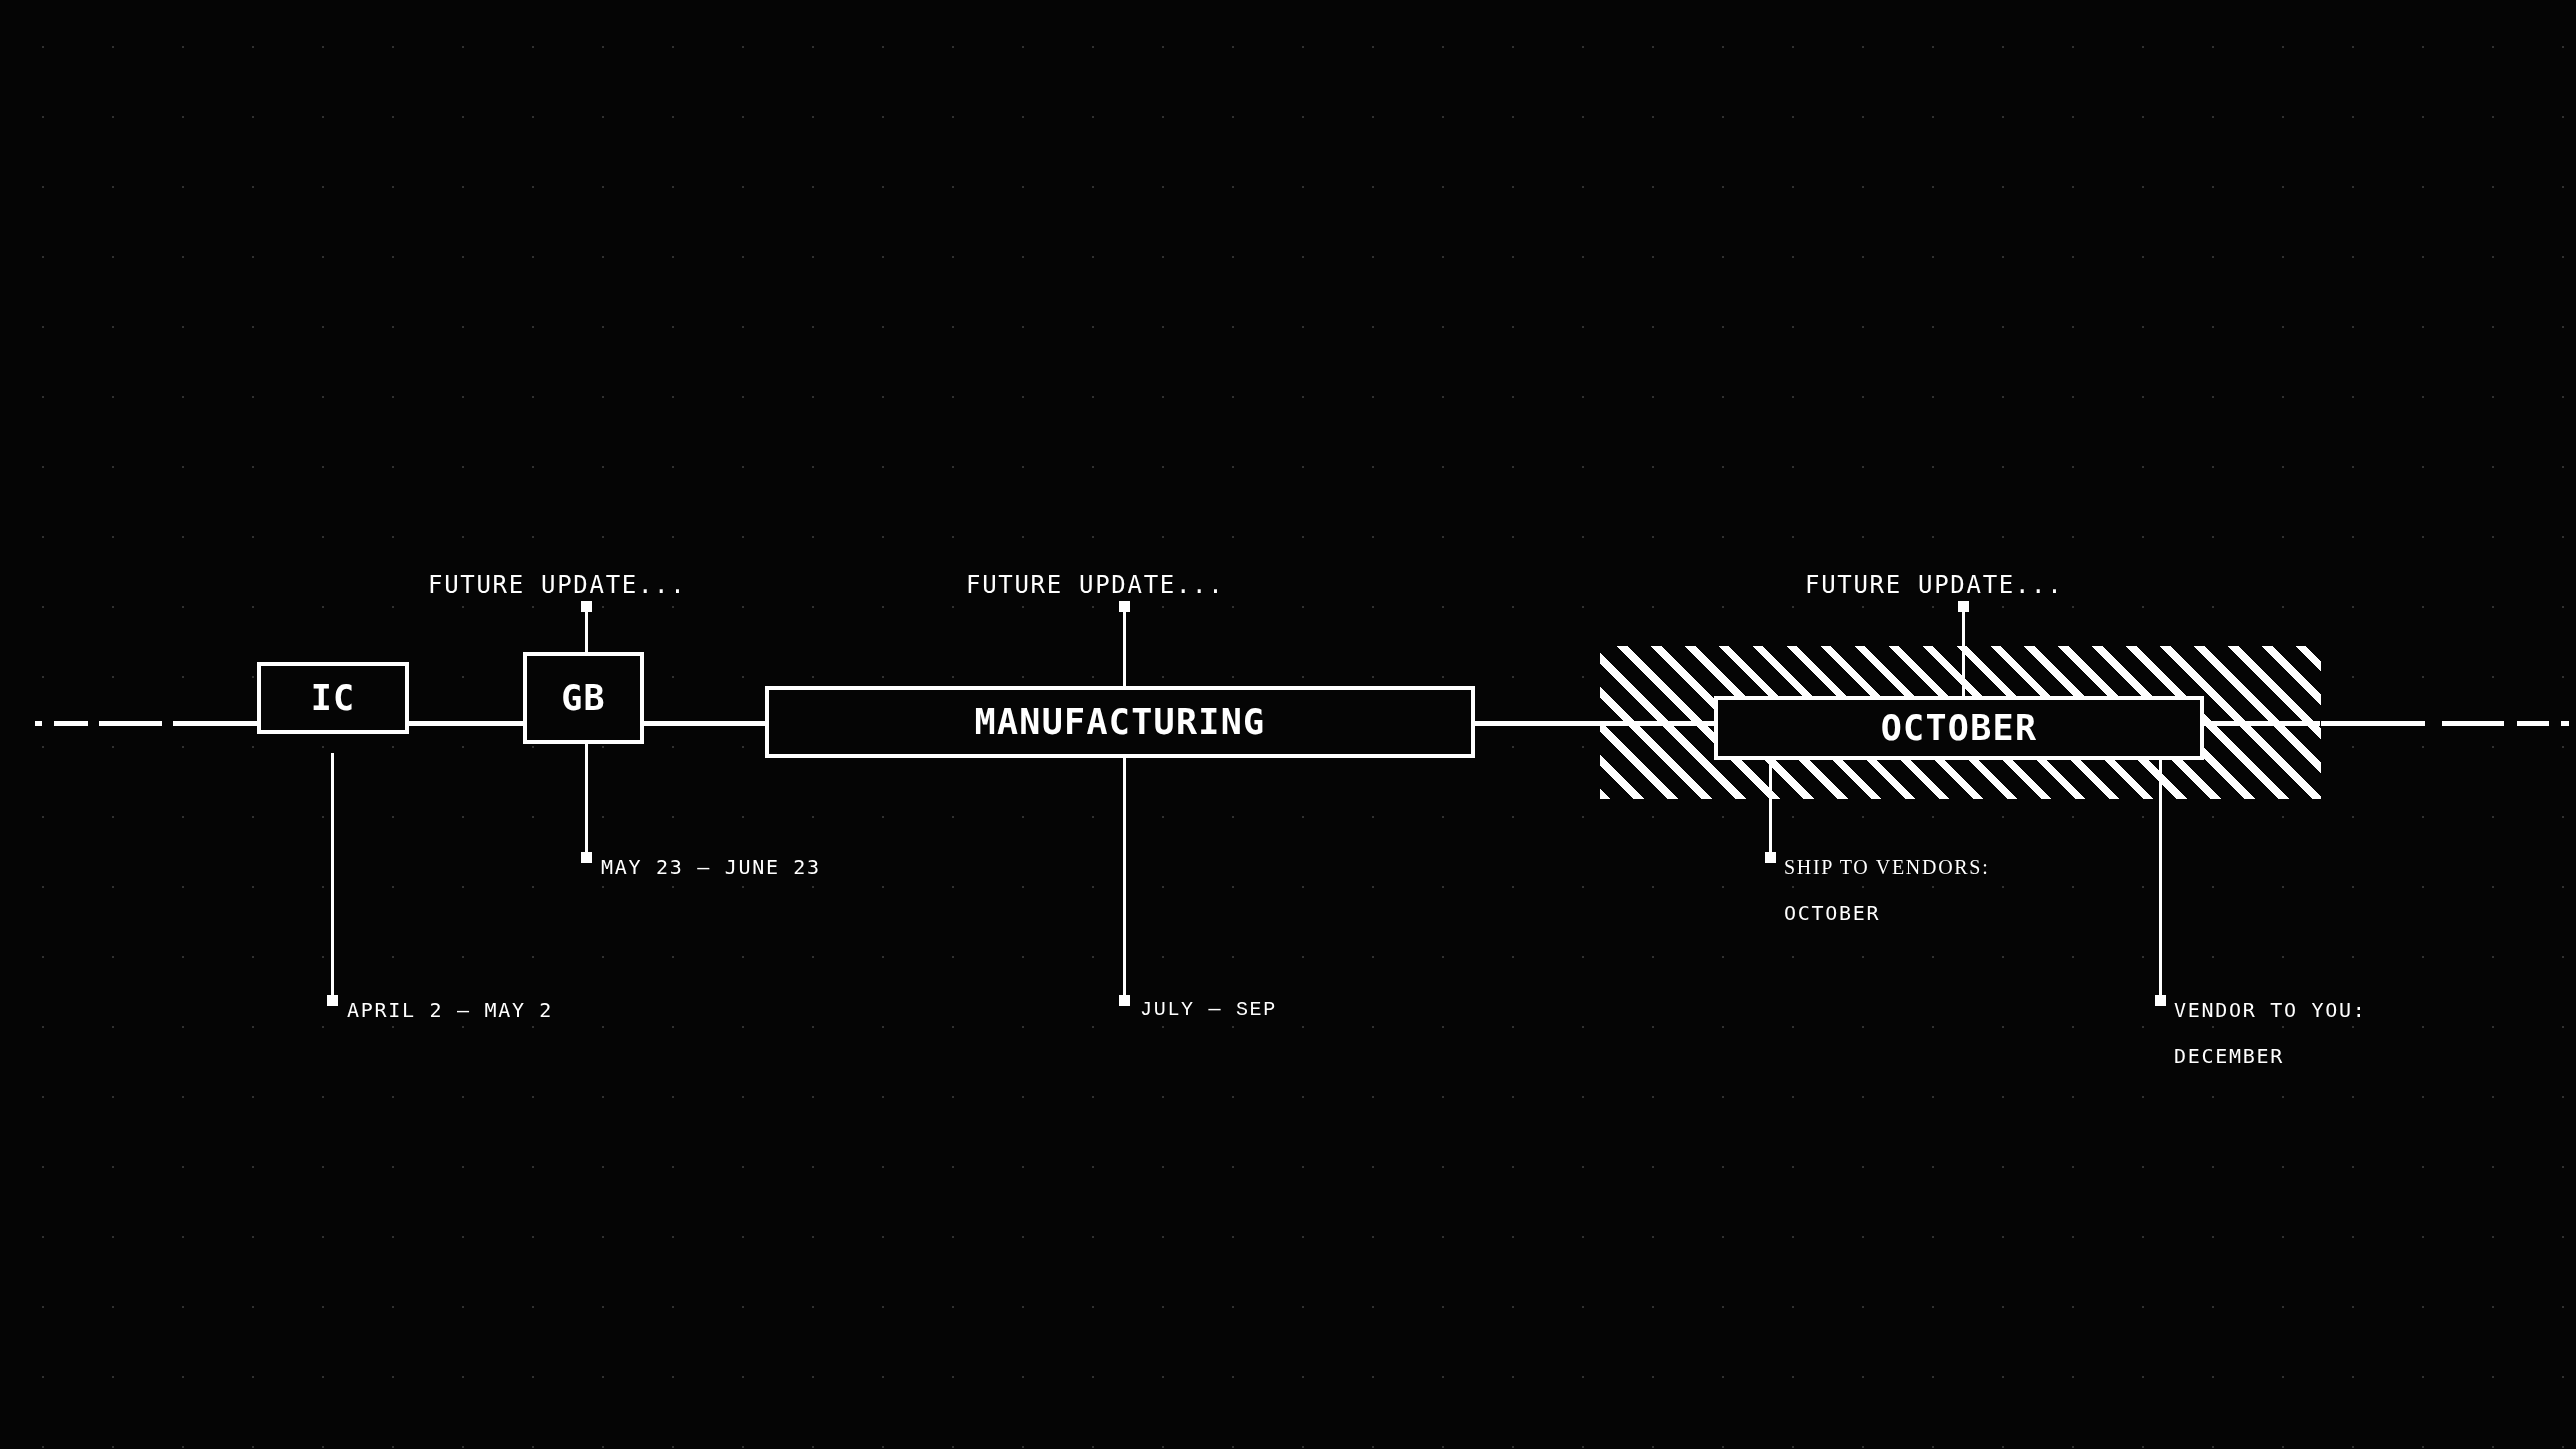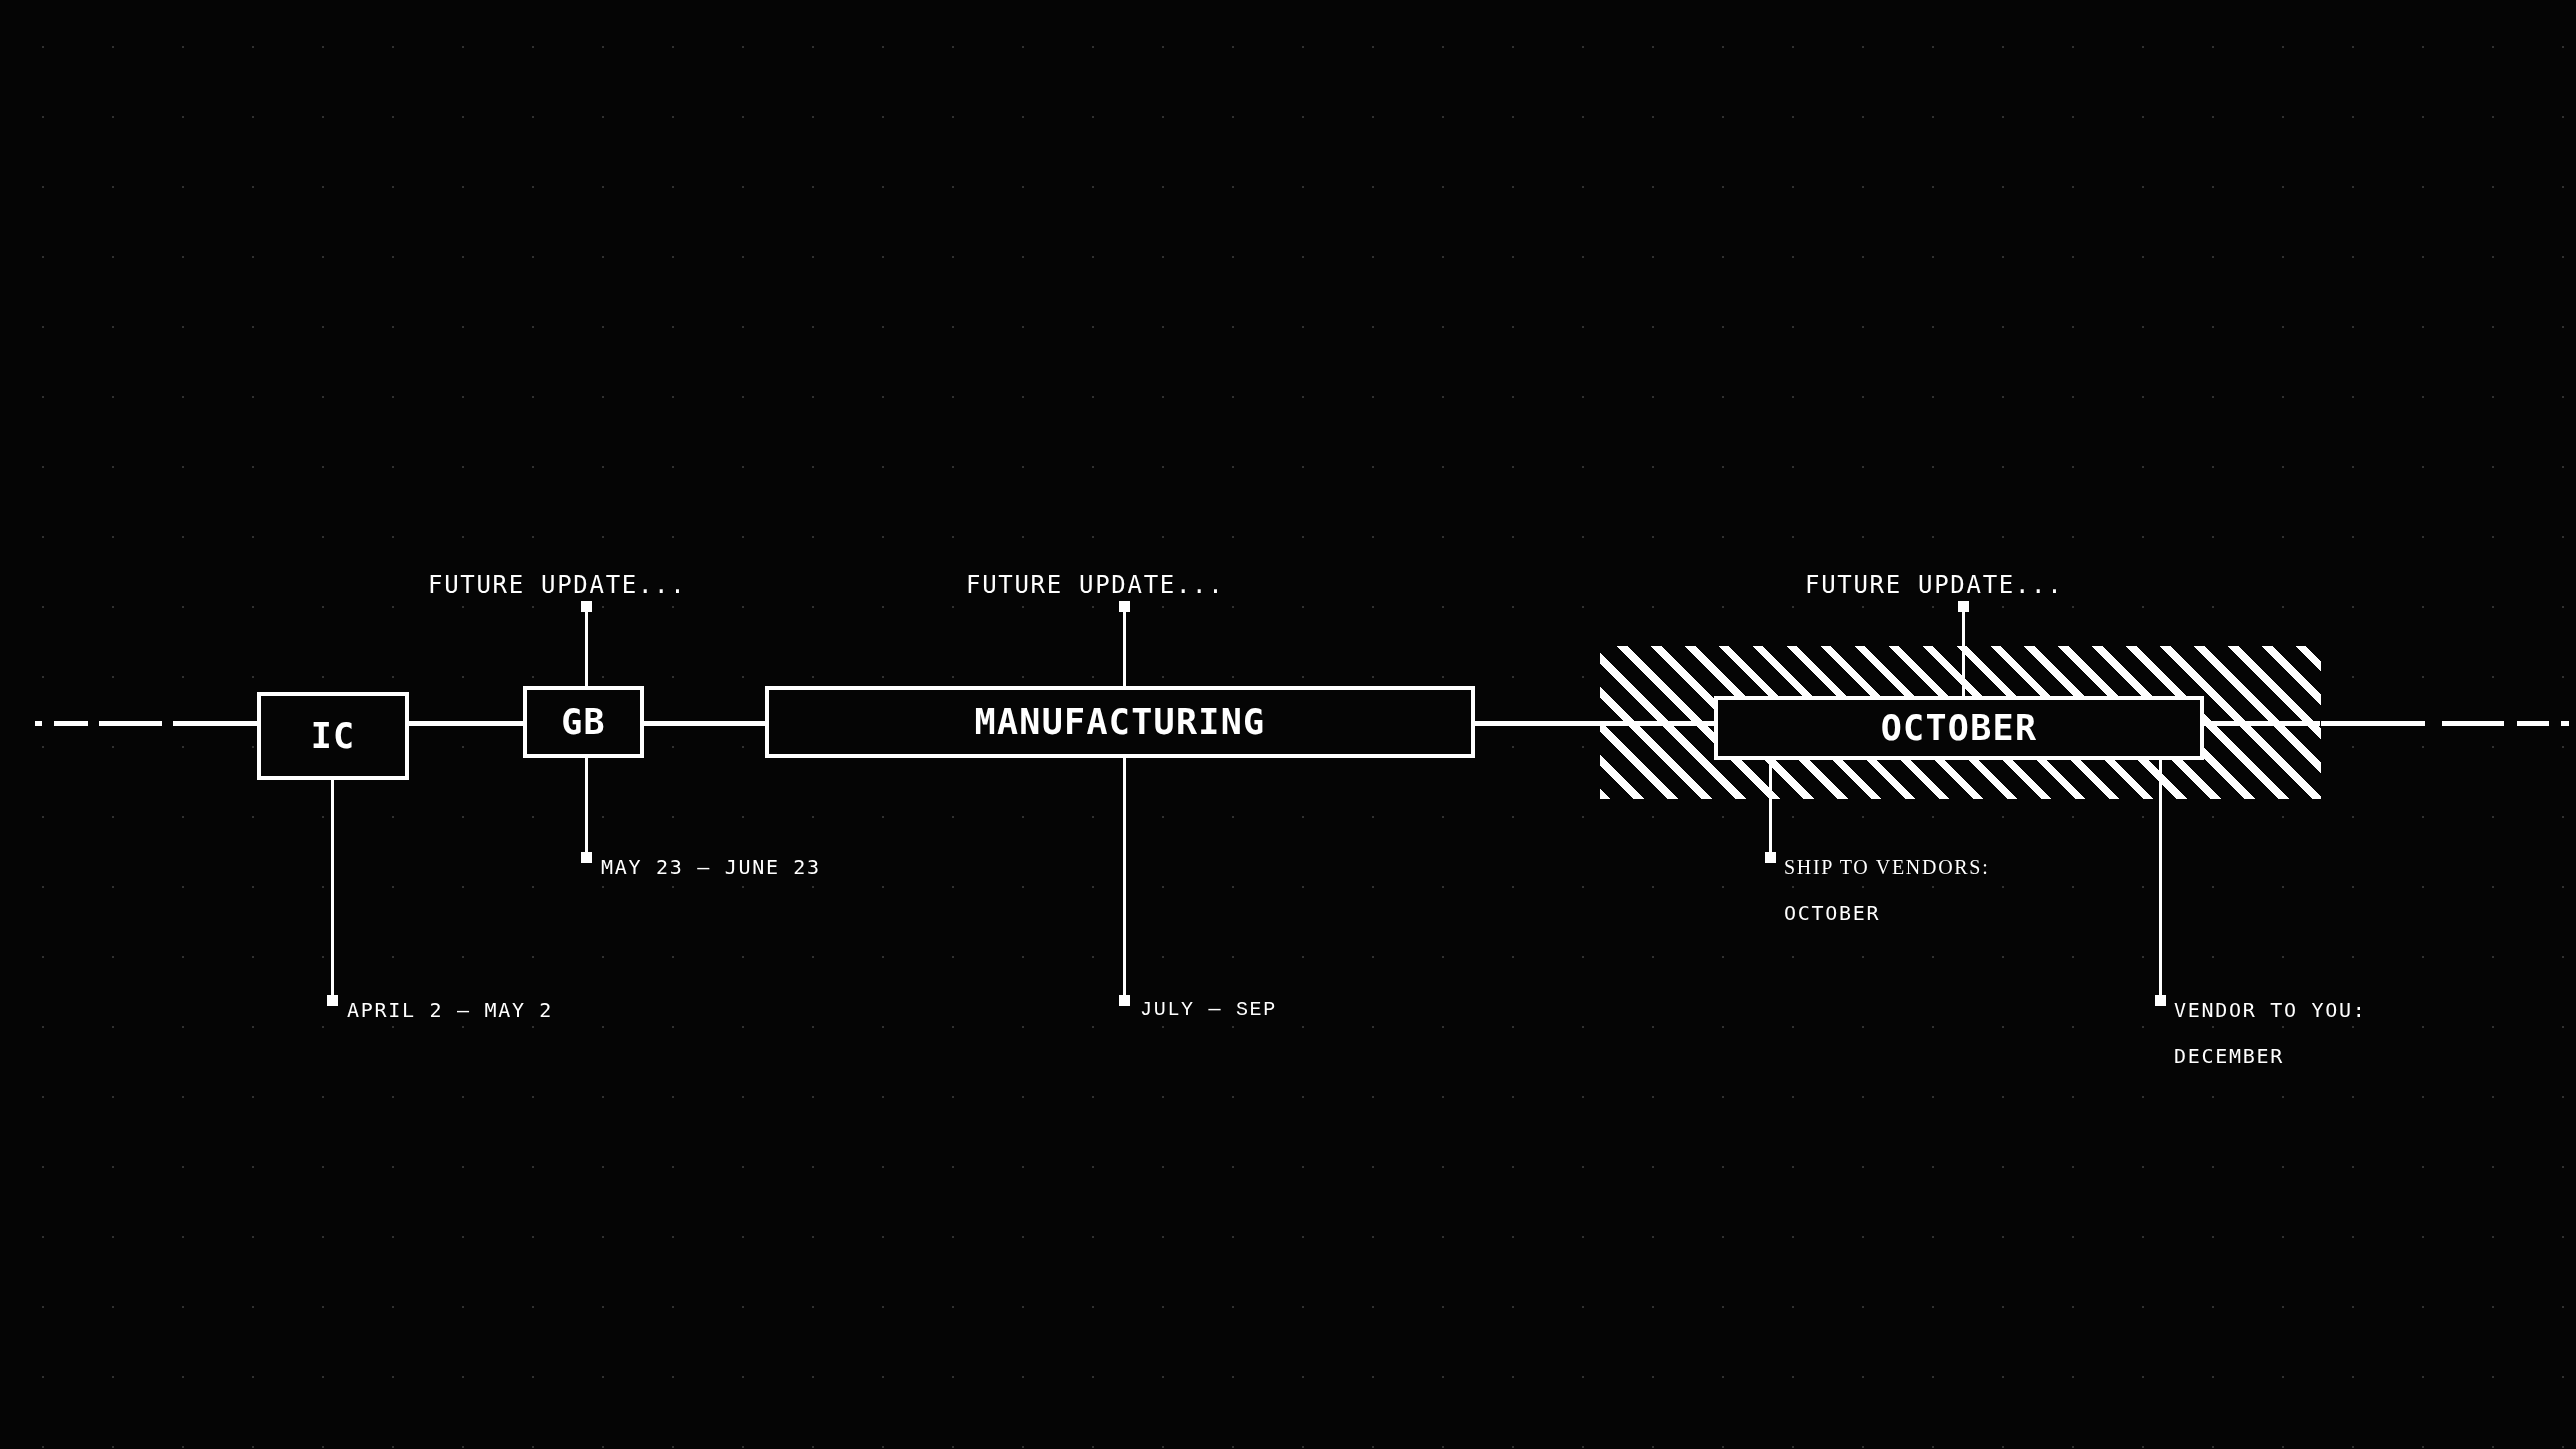--- a/index.html
+++ b/index.html
@@ -159,25 +159,25 @@
 
   <div class="leader-v" style="left:331px; top:753px; height:247px;"></div>
   <div class="leader-marker" style="left:327px; top:995px;"></div>
 
   <div class="leader-v" style="left:1769px; top:758px; height:101px;"></div>
   <div class="leader-marker" style="left:1765px; top:852px;"></div>
 
   <div class="leader-v" style="left:2159px; top:758px; height:241px;"></div>
   <div class="leader-marker" style="left:2155px; top:995px;"></div>
 
-  <div class="stage-box" style="left:257px; top:692px; width:152px; height:88px;">
+  <div class="stage-box" style="left:257px; top:662px; width:152px; height:72px;">
     <span class="stage-label" style="font-size:35px;">IC</span>
   </div>
 
-  <div class="stage-box" style="left:523px; top:686px; width:121px; height:72px;">
+  <div class="stage-box" style="left:523px; top:652px; width:121px; height:92px;">
     <span class="stage-label" style="font-size:35px;">GB</span>
   </div>
 
   <div class="stage-box" style="left:765px; top:686px; width:710px; height:72px;">
     <span class="stage-label" style="font-size:35px;">MANUFACTURING</span>
   </div>
 
   <div class="stage-box" style="left:1714px; top:696px; width:490px; height:64px; z-index:8;">
     <span class="stage-label" style="font-size:35px;">OCTOBER</span>
   </div>

